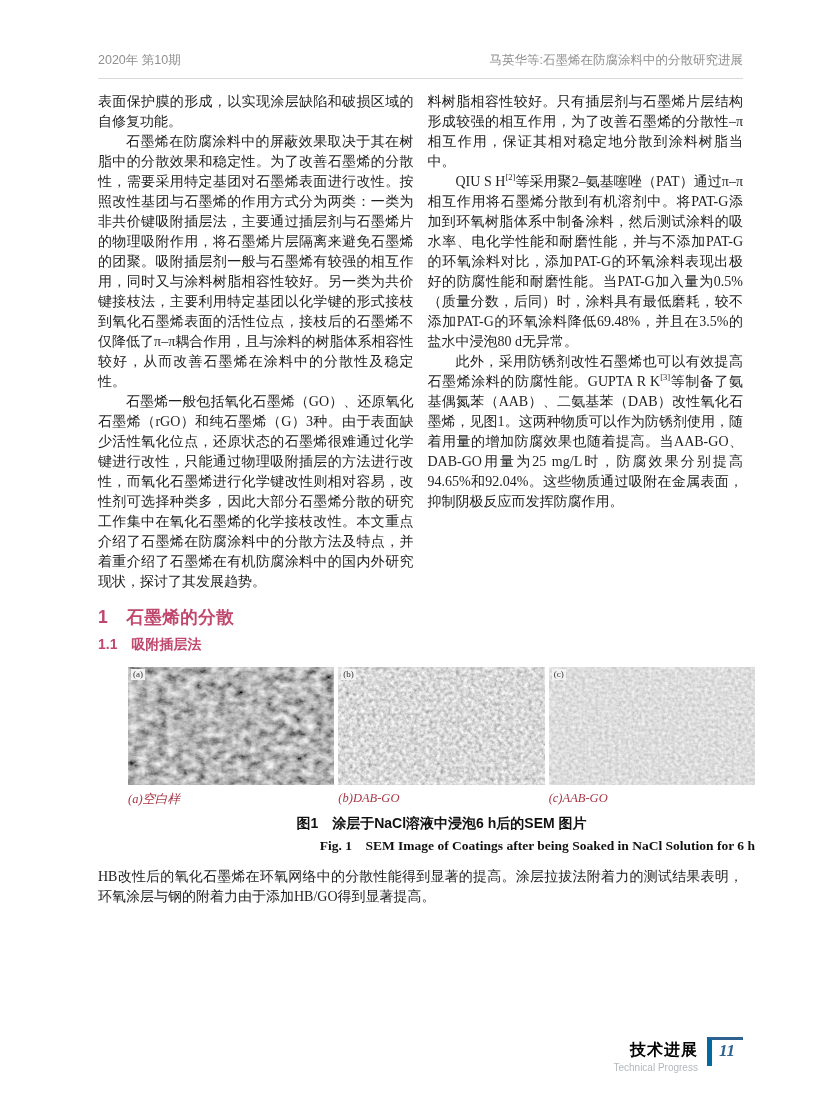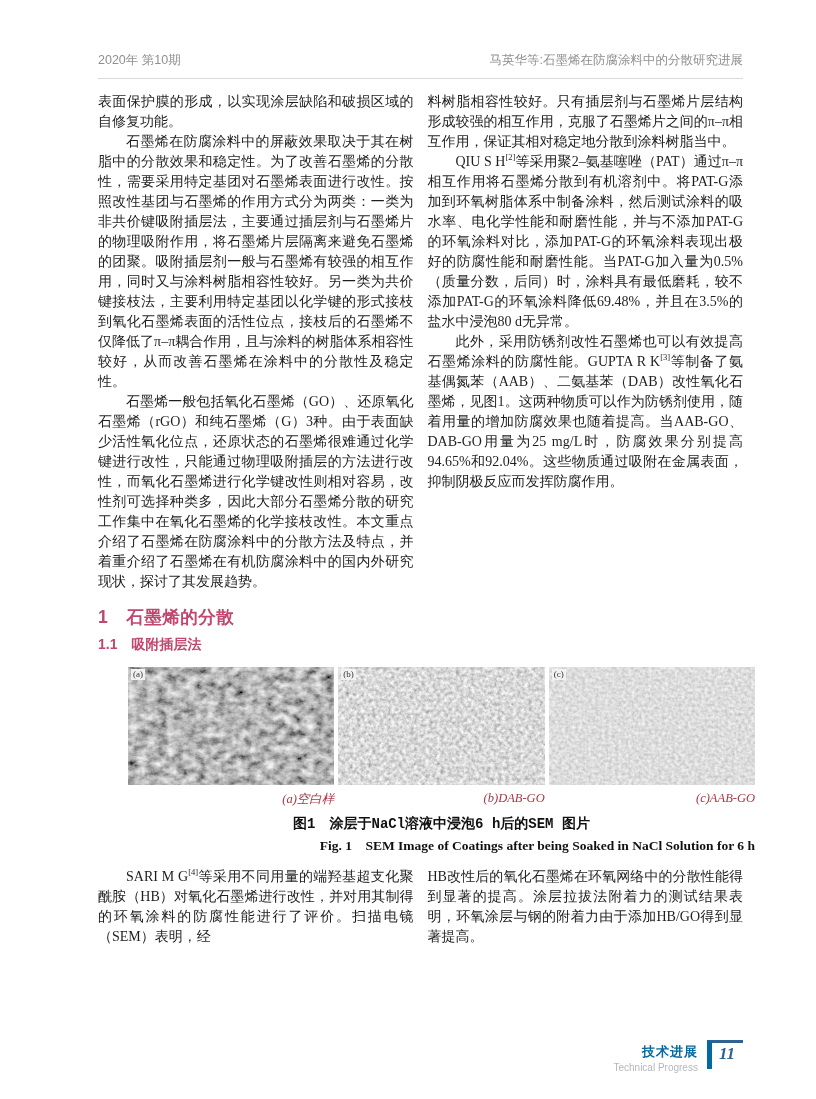--- a/index.html
+++ b/index.html
@@ -40,41 +40,41 @@
   .panels { display:flex; gap:4px; background:#fff; }
   .panel { position:relative; flex:1; height:118px; overflow:hidden; }
   .panel svg.sem { display:block; width:100%; height:100%; }
   .panel .chip {
     position:absolute; top:2px; left:3px; background:#f2f2f2; color:#333;
     font:9px "Liberation Serif",serif; padding:0 2px; line-height:11px;
   }
   .pa { background:#4a4a4a; } .pb { background:#8a8a8a; } .pc { background:#9d9d9d; }
   .subcaps { display:flex; gap:4px; margin-top:6px; }
   .subcap {
-    flex:1; text-align:right; color:#a63846; font-size:12.5px;
+    flex:1; text-align:left; color:#a63846; font-size:12.5px;
     font-family:"Liberation Serif","DejaVu Serif",serif; font-style:italic;
   }
   .cap-cn {
-    text-align:center; font-family:Liberation Mono, monospace;
+    text-align:center; font-family:Liberation Sans, sans-serif;
     font-weight:bold; font-size:14px; color:#111; margin-top:7px;
   }
   .cap-en {
     text-align:right; font-family:"Liberation Serif","DejaVu Serif",serif;
     font-weight:bold; font-size:13.5px; color:#111; margin-top:4px;
   }
   .cols.bottom { margin-top:12px; }
   
   .footer {
     position:absolute; right:71px; bottom:26px;
     display:flex; align-items:flex-start; gap:9px;
   }
   .footer .names { text-align:right; padding-top:3px; }
   .footer .cn {
     font-family:"Liberation Sans","DejaVu Sans",sans-serif; font-weight:bold;
-    font-size:13px; color:#0369a1; letter-spacing:1px;
+    font-size:16px; color:#000000; letter-spacing:1px;
   }
   .footer .en {
     font-family:"Liberation Sans","DejaVu Sans",sans-serif;
     font-size:10px; color:#b3b8bd; margin-top:1px;
   }
   .page-tab {
     border-left:5px solid #0369a1; border-top:3px solid #2f6291;
     padding:0 8px 4px 7px; color:#2f6291;
     font-family:"Liberation Serif","DejaVu Serif",serif;
     font-style:italic; font-weight:bold; font-size:17px; line-height:22px;
@@ -93,21 +93,21 @@
 
   <div class="cols top">
     <div class="col">
         <div class="p">表面保护膜的形成，以实现涂层缺陷和破损区域的自修复功能。</div>
         <div class="p indent">石墨烯在防腐涂料中的屏蔽效果取决于其在树脂中的分散效果和稳定性。为了改善石墨烯的分散性，需要采用特定基团对石墨烯表面进行改性。按照改性基团与石墨烯的作用方式分为两类：一类为非共价键吸附插层法，主要通过插层剂与石墨烯片的物理吸附作用，将石墨烯片层隔离来避免石墨烯的团聚。吸附插层剂一般与石墨烯有较强的相互作用，同时又与涂料树脂相容性较好。另一类为共价键接枝法，主要利用特定基团以化学键的形式接枝到氧化石墨烯表面的活性位点，接枝后的石墨烯不仅降低了π–π耦合作用，且与涂料的树脂体系相容性较好，从而改善石墨烯在涂料中的分散性及稳定性。</div>
         <div class="p indent">石墨烯一般包括氧化石墨烯（GO）、还原氧化石墨烯（rGO）和纯石墨烯（G）3种。由于表面缺少活性氧化位点，还原状态的石墨烯很难通过化学键进行改性，只能通过物理吸附插层的方法进行改性，而氧化石墨烯进行化学键改性则相对容易，改性剂可选择种类多，因此大部分石墨烯分散的研究工作集中在氧化石墨烯的化学接枝改性。本文重点介绍了石墨烯在防腐涂料中的分散方法及特点，并着重介绍了石墨烯在有机防腐涂料中的国内外研究现状，探讨了其发展趋势。</div>
         <div class="h1">1　石墨烯的分散</div>
         <div class="h2">1.1　吸附插层法</div>
       </div>
     <div class="col">
-        <div class="p">料树脂相容性较好。只有插层剂与石墨烯片层结构形成较强的相互作用，克服了石墨烯片之间的π–π相互作用，保证其相对稳定地分散到涂料树脂当中。</div>
+        <div class="p">料树脂相容性较好。只有插层剂与石墨烯片层结构形成较强的相互作用，为了改善石墨烯的分散性–π相互作用，保证其相对稳定地分散到涂料树脂当中。</div>
         <div class="p indent">QIU S H<sup class="ref">[2]</sup>等采用聚2–氨基噻唑（PAT）通过π–π相互作用将石墨烯分散到有机溶剂中。将PAT-G添加到环氧树脂体系中制备涂料，然后测试涂料的吸水率、电化学性能和耐磨性能，并与不添加PAT-G的环氧涂料对比，添加PAT-G的环氧涂料表现出极好的防腐性能和耐磨性能。当PAT-G加入量为0.5%（质量分数，后同）时，涂料具有最低磨耗，较不添加PAT-G的环氧涂料降低69.48%，并且在3.5%的盐水中浸泡80 d无异常。</div>
         <div class="p indent">此外，采用防锈剂改性石墨烯也可以有效提高石墨烯涂料的防腐性能。GUPTA R K<sup class="ref">[3]</sup>等制备了氨基偶氮苯（AAB）、二氨基苯（DAB）改性氧化石墨烯，见图1。这两种物质可以作为防锈剂使用，随着用量的增加防腐效果也随着提高。当AAB-GO、DAB-GO用量为25 mg/L时，防腐效果分别提高94.65%和92.04%。这些物质通过吸附在金属表面，抑制阴极反应而发挥防腐作用。</div>
       </div>
   </div>
 
   <svg class="hidden-defs" aria-hidden="true">
     <defs>
       <filter id="sem-a" x="0" y="0" width="100%" height="100%">
         <feTurbulence type="fractalNoise" baseFrequency="0.10 0.13" numOctaves="4" seed="3" stitchTiles="stitch"></feTurbulence>
         <feColorMatrix type="saturate" values="0"></feColorMatrix>
@@ -166,23 +166,20 @@
       <span class="subcap">(a)空白样</span>
       <span class="subcap">(b)DAB-GO</span>
       <span class="subcap">(c)AAB-GO</span>
     </div>
     <div class="cap-cn">图1　涂层于NaCl溶液中浸泡6 h后的SEM 图片</div>
     <div class="cap-en">Fig. 1　SEM Image of Coatings after being Soaked in NaCl Solution for 6 h</div>
   </div>
 
   <div class="cols bottom">
     <div class="col">
-        <div class="p indent">SARI M G<sup class="ref">[4]</sup>等采用不同用量的端羟基超支化聚酰胺（HB）对氧化石墨烯进行改性，并对用其制得的环氧涂料的防腐性能进行了评价。扫描电镜（SEM）表明，经</div>
-      </div>
-    <div class="col">
         <div class="p">HB改性后的氧化石墨烯在环氧网络中的分散性能得到显著的提高。涂层拉拔法附着力的测试结果表明，环氧涂层与钢的附着力由于添加HB/GO得到显著提高。</div>
       </div>
   </div>
 
   <div class="footer">
     <div class="names">
       <div class="cn">技术进展</div>
       <div class="en">Technical Progress</div>
     </div>
     <div class="page-tab">

